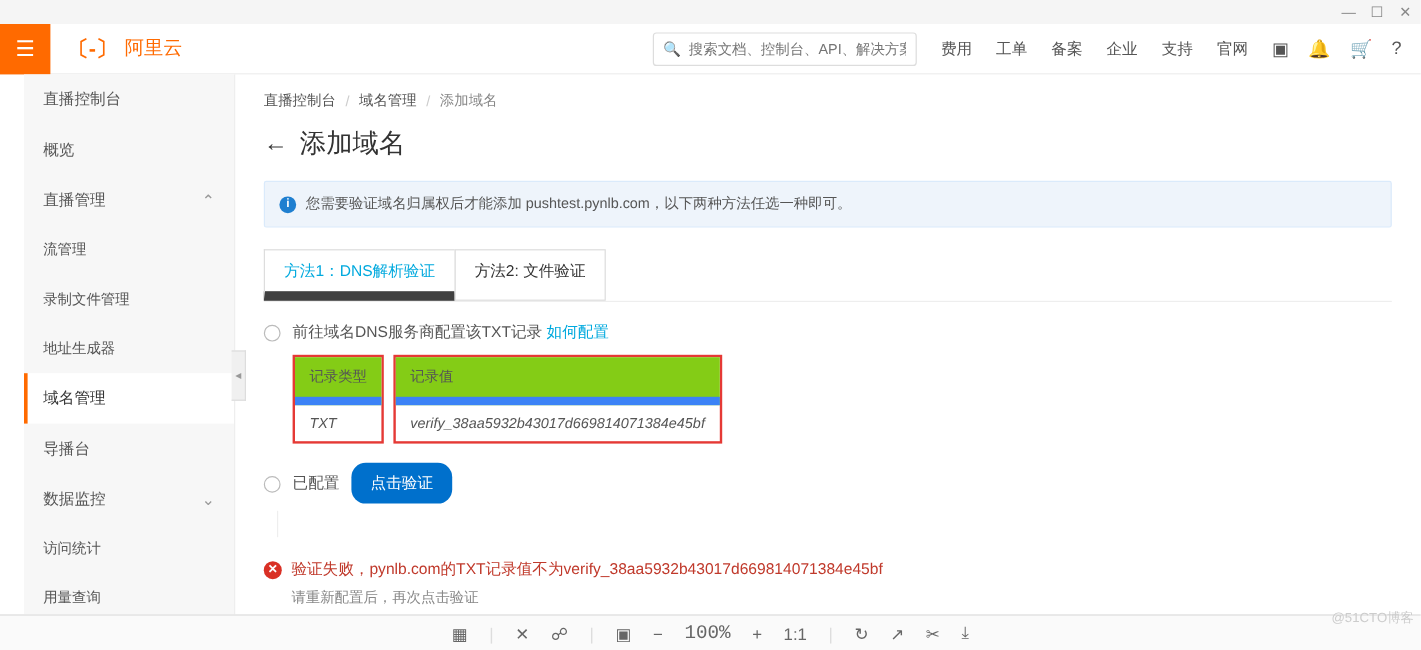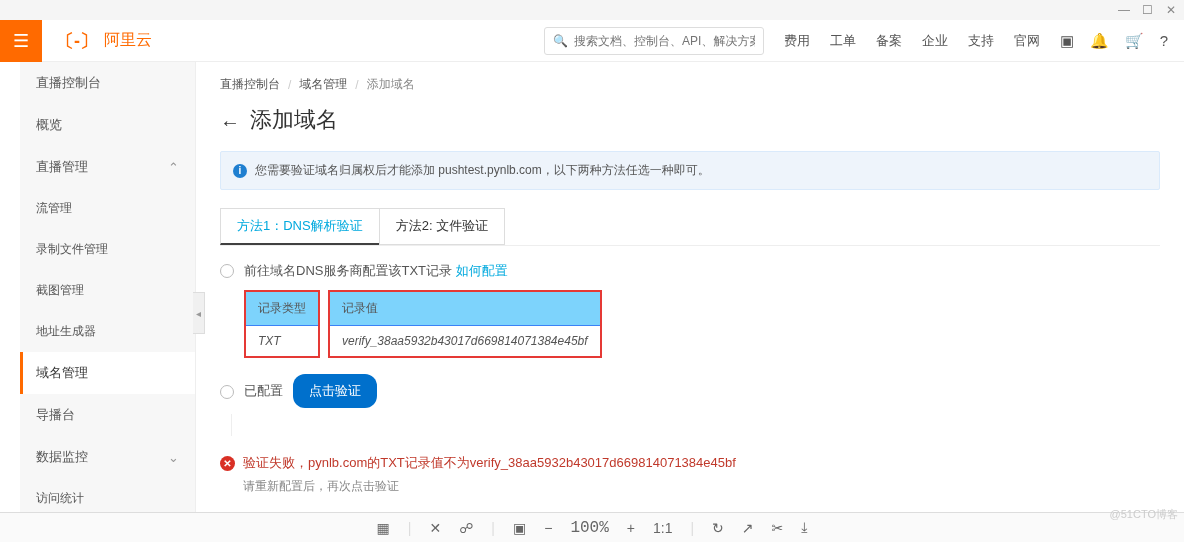--- a/index.html
+++ b/index.html
@@ -35,32 +35,32 @@
 .bc-sep { color: #ccc; }
 .page-title-row { display: flex; align-items: center; gap: 10px; margin: 12px 0 16px; }
 .back-arrow { font-size: 20px; }
 .page-title { font-size: 22px; color: #333; }
 
 .info-box { background: #eef4fb; border: 1px solid #daeafb; padding: 10px 12px; display: flex; align-items: center; gap: 8px; font-size: 12px; color: #555; border-radius: 2px; }
 .info-icon { width: 14px; height: 14px; background: #1f7fd0; color: #fff; border-radius: 50%; display: inline-flex; align-items: center; justify-content: center; font-size: 10px; font-weight: bold; }
 
 .tabs { display: flex; margin-top: 18px; }
 .tab { padding: 8px 16px; border: 1px solid #ddd; background: #fff; font-size: 13px; cursor: pointer; margin-right: -1px; }
-.tab.active { color: #00a9de; border-bottom: 2px solid #404040; }
+.tab.active { color: #00a9de; border-bottom: 8px solid #404040; }
 .tabs-underline { border-bottom: 1px solid #eee; margin-bottom: 16px; }
 
-.step-row { display: flex; align-items: flex-start; gap: 10px; margin-top: 14px; }
+.step-row { display: flex; align-items: center; gap: 10px; margin-top: 14px; }
 .radio { width: 14px; height: 14px; border: 1px solid #bbb; border-radius: 50%; display: inline-block; margin-top: 2px; flex-shrink: 0; }
 .step-text { font-size: 13px; color: #555; }
 .link { color: #00a9de; }
 
 .dns-table-wrap { margin-left: 24px; margin-top: 10px; display: flex; gap: 8px; }
 .dns-col { border: 2px solid #e53935; display: flex; flex-direction: column; }
 .dns-head, .dns-cell { padding: 8px 12px; font-size: 12px; color: #555; }
-.dns-head { background: #7dd3fc; border-bottom: 1px solid #3b82f6; white-space: nowrap; }
+.dns-head { background: #84cc16; border-bottom: 7px solid #3b82f6; white-space: nowrap; }
 .dns-cell { white-space: nowrap; font-style: italic; }
 .col-wide .dns-head, .col-wide .dns-cell { min-width: 210px; }
 
 .verify-row { display: flex; align-items: center; gap: 10px; margin-top: 16px; }
 .verify-btn { background: #0070cc; color: #fff; border: none; padding: 8px 16px; font-size: 13px; cursor: pointer; border-radius: 12px; }
 
 .vbar { width: 1px; background: #eee; margin-left: 11px; margin-top: 6px; height: 22px; }
 
 .error-block { margin-top: 18px; }
 .err-line { display: flex; align-items: center; gap: 8px; color: #c0392b; font-size: 13px; }
@@ -118,23 +118,20 @@
       </div>
     <div class="side-item">
         <span>直播管理</span>
         <span class="chev">⌃</span>
       </div>
     <div class="side-item sub">
         <span>流管理</span>
       </div>
     <div class="side-item sub">
         <span>录制文件管理</span>
-      </div>
-    <div class="side-item sub">
-        <span>截图管理</span>
       </div>
     <div class="side-item sub">
         <span>地址生成器</span>
       </div>
     <div class="side-item active">
         <span>域名管理</span>
       </div>
     <div class="side-item">
         <span>导播台</span>
       </div>

